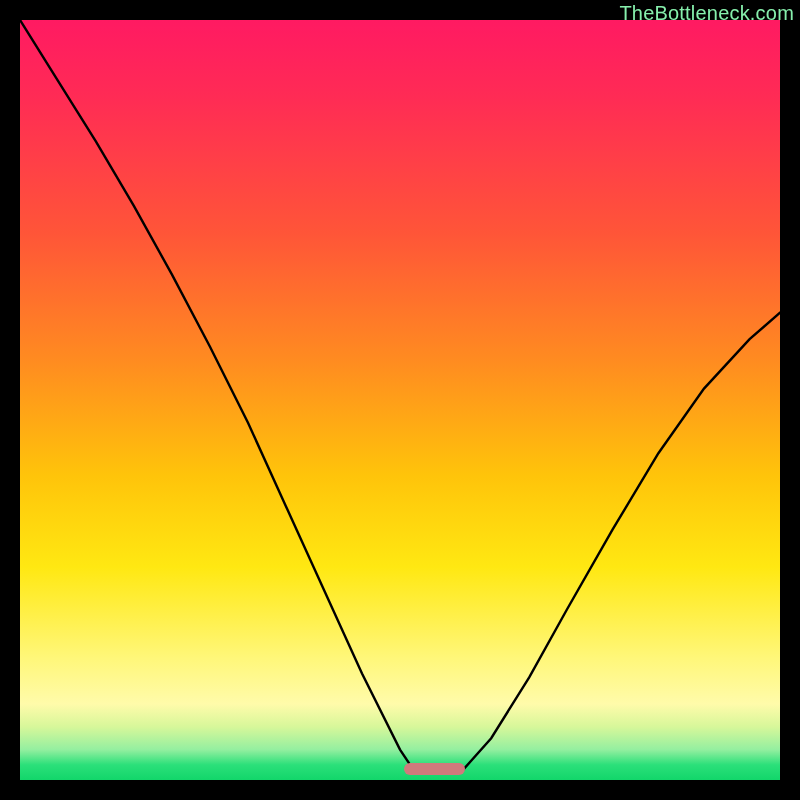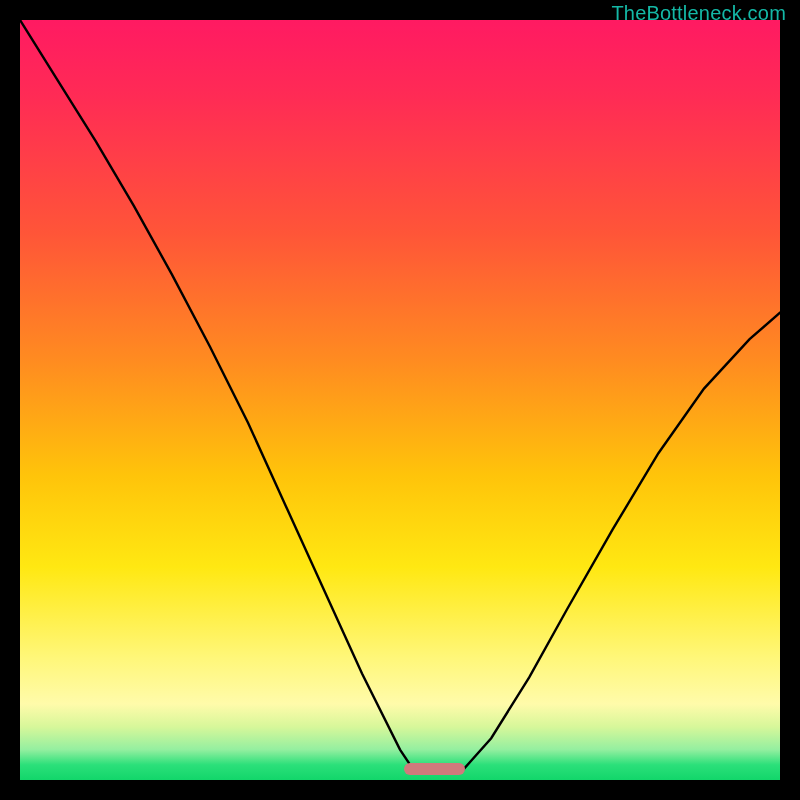--- a/index.html
+++ b/index.html
@@ -41,22 +41,22 @@
   }
   .marker {
     position: absolute;
     height: 12px;
     border-radius: 6px;
     background: #d07a7c;
   }
   .watermark {
     position: absolute;
     top: 2px;
-    right: 14px;
-    color: #14b8a6;
+    right: 6px;
+    color: #86efac;
     font-size: 20px;
     letter-spacing: 0.2px;
     user-select: none;
   }
   svg.curve {
     position: absolute;
     inset: 0;
     width: 100%;
     height: 100%;
     pointer-events: none;

